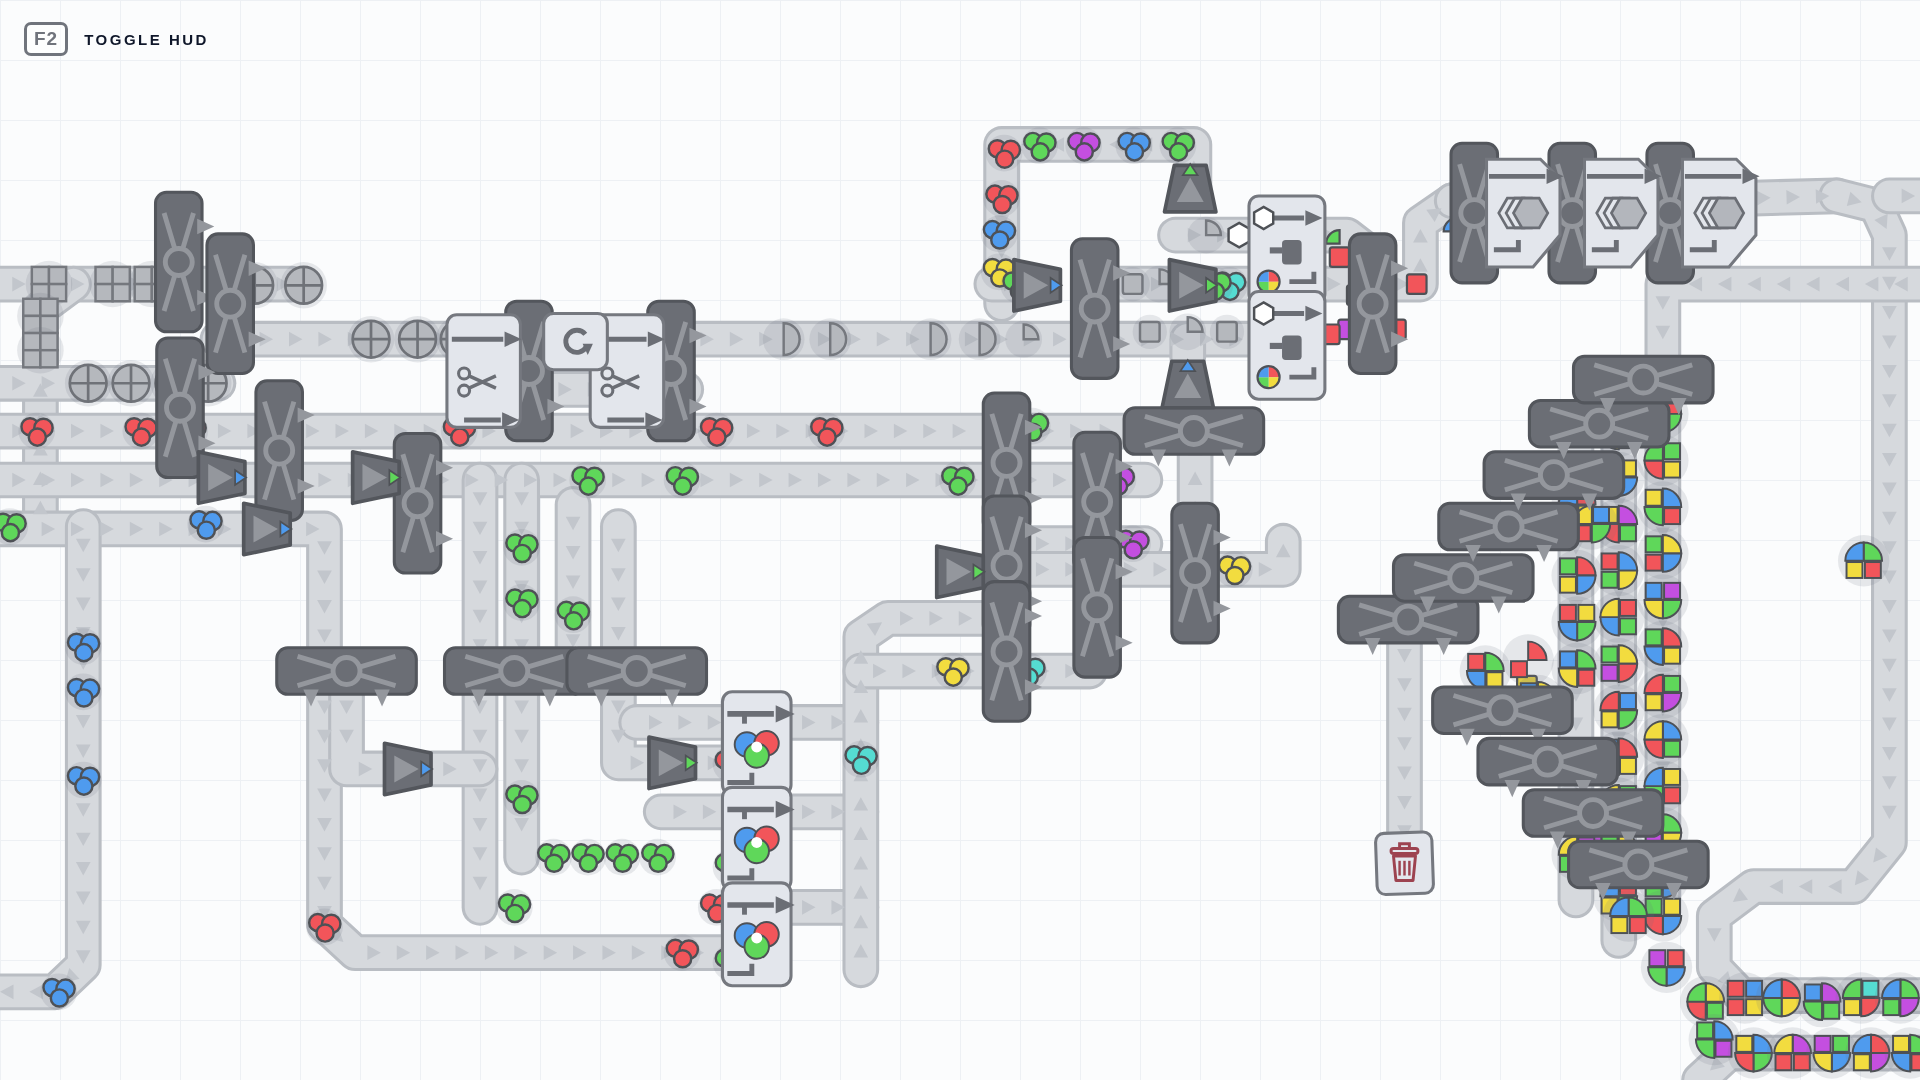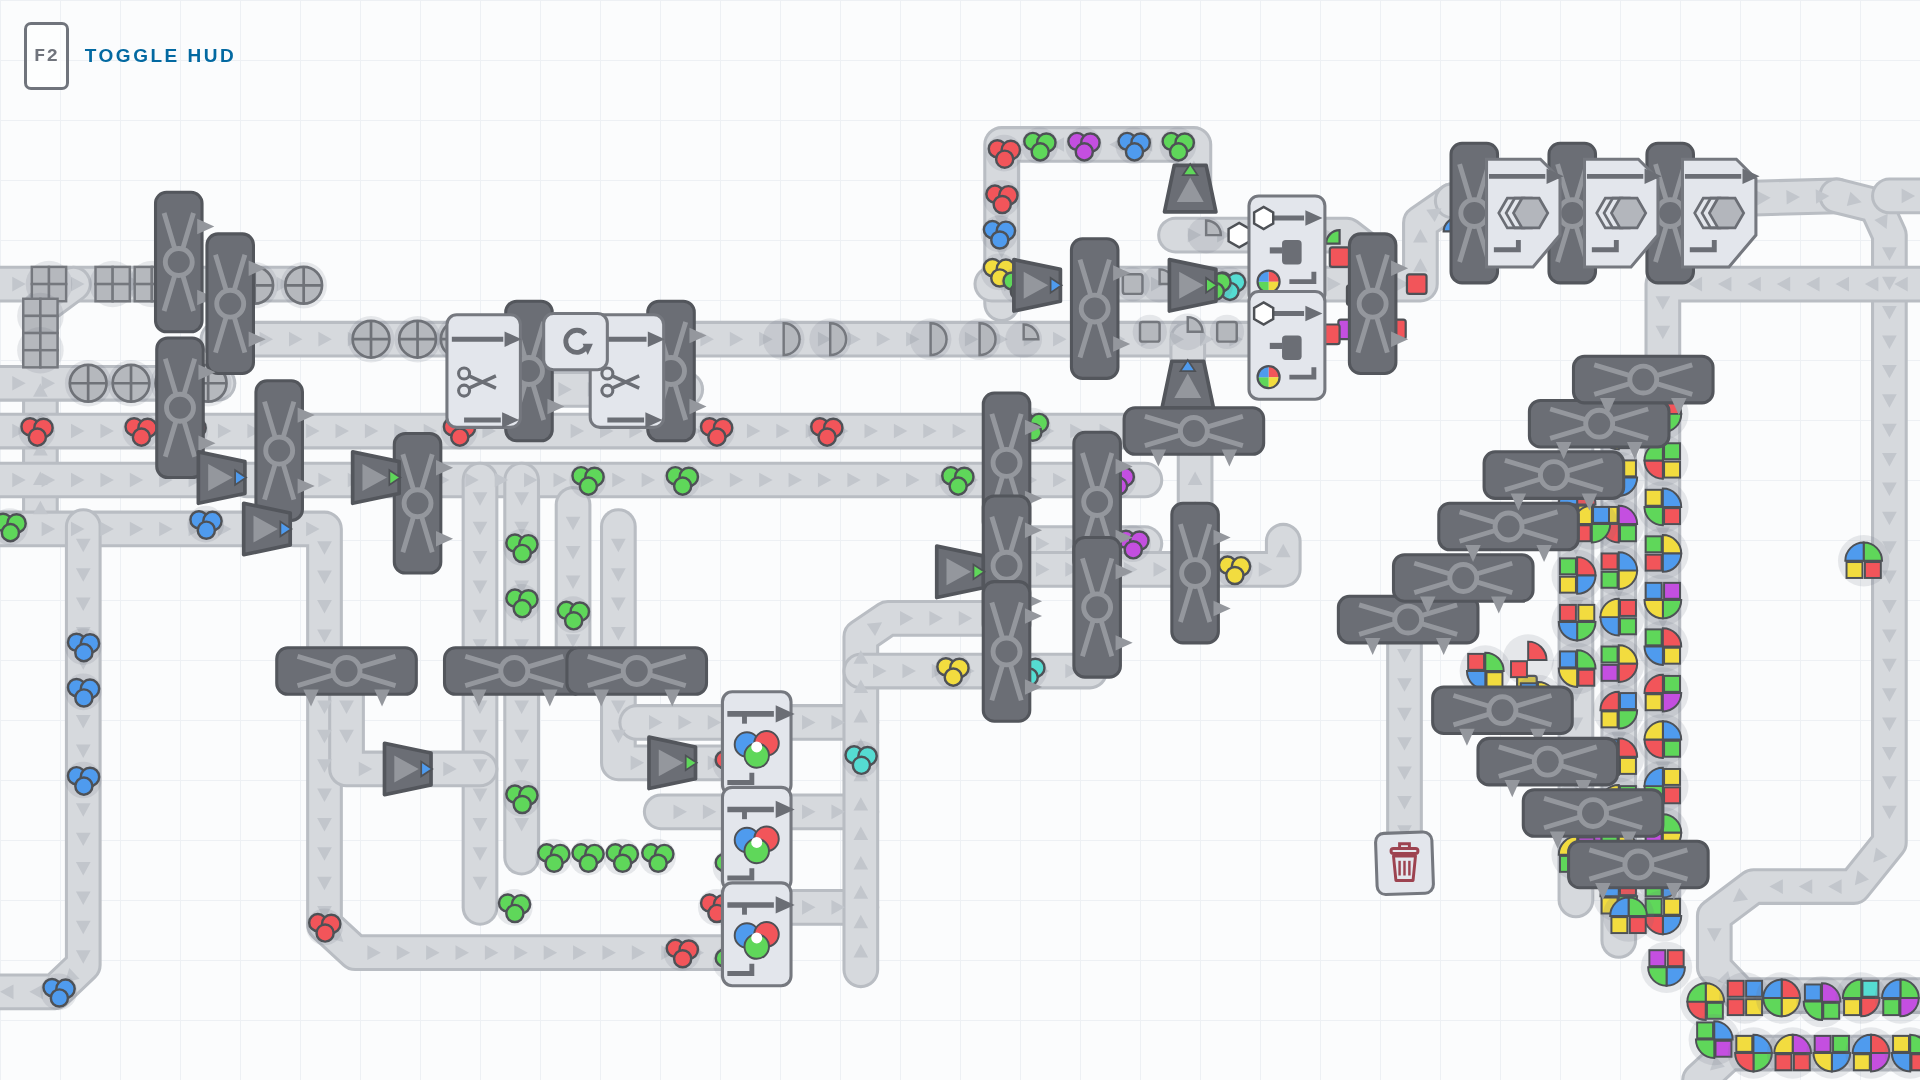--- a/index.html
+++ b/index.html
@@ -1,22 +1,22 @@
 <!DOCTYPE html>
 <html><head>
 <meta charset="utf-8">
 <style>
   html,body{margin:0;padding:0;width:1920px;height:1080px;overflow:hidden;
     font-family:"Liberation Sans",sans-serif;background:#fbfcfd;}
   #stage{position:relative;width:1920px;height:1080px;}
   #game-svg{position:absolute;left:0;top:0;}
   #hud{position:absolute;left:24px;top:22px;display:flex;align-items:center;gap:16px;z-index:5;}
   .key-badge{border:3px solid #70747c;border-radius:7px;color:#70747c;font-weight:bold;
-    font-size:19px;padding:20px 7px;background:rgba(255,255,255,.6);letter-spacing:1px;font-family:Liberation Mono, monospace;}
-  .hud-label{color:#0369a1;font-weight:bold;font-size:19px;letter-spacing:2.5px;text-align:right;}
+    font-size:19px;padding:3px 7px;background:rgba(255,255,255,.6);letter-spacing:1px;}
+  .hud-label{color:#0f172a;font-weight:bold;font-size:15px;letter-spacing:2.5px;text-align:right;}
 </style>
 </head>
 <body>
 
 <div id="stage">
   <svg id="game-svg" width="1920" height="1080" viewBox="0 0 1568 882" xmlns="http://www.w3.org/2000/svg">
       <rect x="0" y="0" width="1568" height="882" fill="#fbfcfd"></rect>
       <defs>
         <pattern id="grid" width="49" height="49" patternUnits="userSpaceOnUse">
           <path d="M 49 0 L 0 0 0 49" fill="none" stroke="#edf0f4" stroke-width="1.6"></path>

